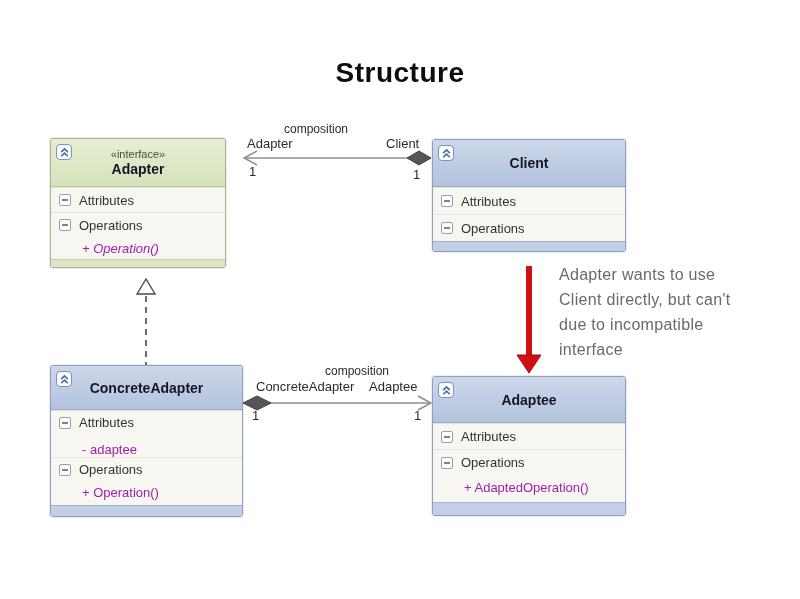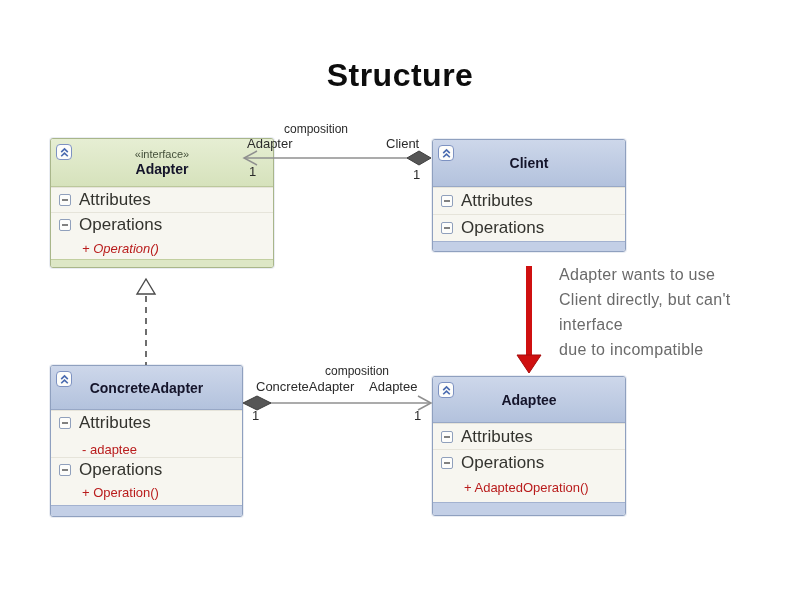--- a/index.html
+++ b/index.html
@@ -8,21 +8,21 @@
     position: relative;
     width: 800px; height: 599px;
     background: #ffffff;
     overflow: hidden;
     font-family: "Liberation Sans", sans-serif;
   }
   .page-title {
     position: absolute;
     left: 0; right: 0; top: 57px;
     text-align: center;
-    font-size: 32px;
+    font-size: 28px;
     font-weight: bold;
     color: #0d0d0d;
     letter-spacing: 0.5px;
   }
   
   .uml-box {
     position: absolute;
     background: #f7f6f0;
     border: 1px solid #8fa0bf;
     border-radius: 3px;
@@ -62,30 +62,30 @@
     border: 1px solid #7d92c2;
     border-radius: 4px;
     display: flex; align-items: center; justify-content: center;
   }
   .uml-row {
     display: flex;
     align-items: center;
     gap: 8px;
     padding-left: 8px;
     border-top: 1px solid #e6e4da;
-    font-size: 17px;
+    font-size: 13px;
     color: #33332e;
   }
   .uml-row:first-of-type { border-top: none; }
   .uml-member {
     display: flex;
     align-items: center;
     padding-left: 31px;
     font-size: 13px;
-    color: #b91c1c;
+    color: #a21caf;
   }
   .uml-member.italic { font-style: italic; }
   .uml-ftr {
     position: absolute;
     left: 0; right: 0; bottom: 0;
     background: #c3cfe6;
     border-top: 1px solid #a3b2d0;
     border-radius: 0 0 2px 2px;
   }
   .green .uml-ftr { background: #dde7c6; border-top: 1px solid #c2cfa0; }
@@ -118,21 +118,21 @@
     pointer-events: none;
   }
 </style>
 </head>
 <body>
 
 <div class="canvas">
 
   <div class="page-title">Structure</div>
 
-  <div class="uml-box green" style="left:50px; top:138px; width:224px; height:130px;">
+  <div class="uml-box green" style="left:50px; top:138px; width:176px; height:130px;">
     <div class="uml-hdr" style="height:48px;">
       <span class="collapse-btn">
         <svg width="11" height="11" viewBox="0 0 10 10">
           <path d="M2 4.6 L5 1.8 L8 4.6" fill="none" stroke="#4a6bb0" stroke-width="1.5"></path>
           <path d="M2 8.4 L5 5.6 L8 8.4" fill="none" stroke="#4a6bb0" stroke-width="1.5"></path>
         </svg>
       </span>
       <span class="uml-stereotype">«interface»</span>
       <span class="uml-name">Adapter</span>
     </div>
@@ -271,17 +271,17 @@
 
   <div class="conn-label center" style="left:307px; top:364px; width:100px;">composition</div>
   <div class="conn-label conn-role" style="left:256px; top:379px;">ConcreteAdapter</div>
   <div class="conn-label conn-role" style="left:369px; top:379px;">Adaptee</div>
   <div class="conn-label conn-mult" style="left:252px; top:408px;">1</div>
   <div class="conn-label conn-mult" style="left:414px; top:408px;">1</div>
 
   <div class="note">
     <div>Adapter wants to use</div>
     <div>Client directly, but can't</div>
+    <div>due to incompatible</div>
     <div>interface</div>
-    <div>due to incompatible</div>
   </div>
 
 </div>
 
 </body></html>

